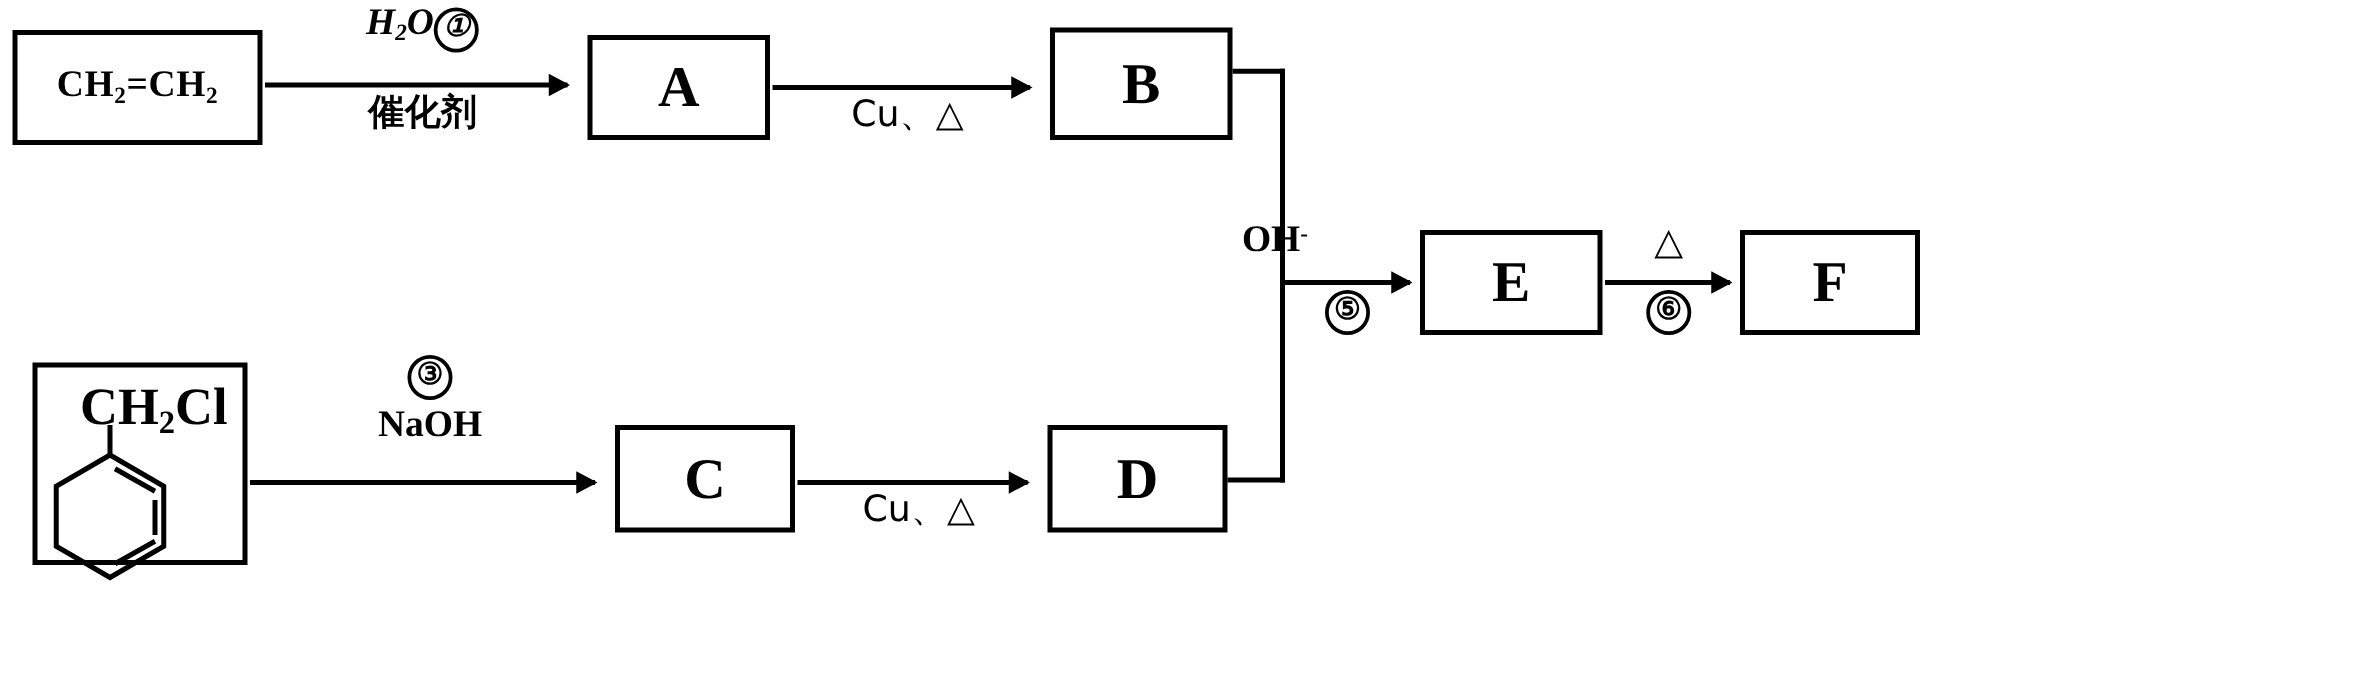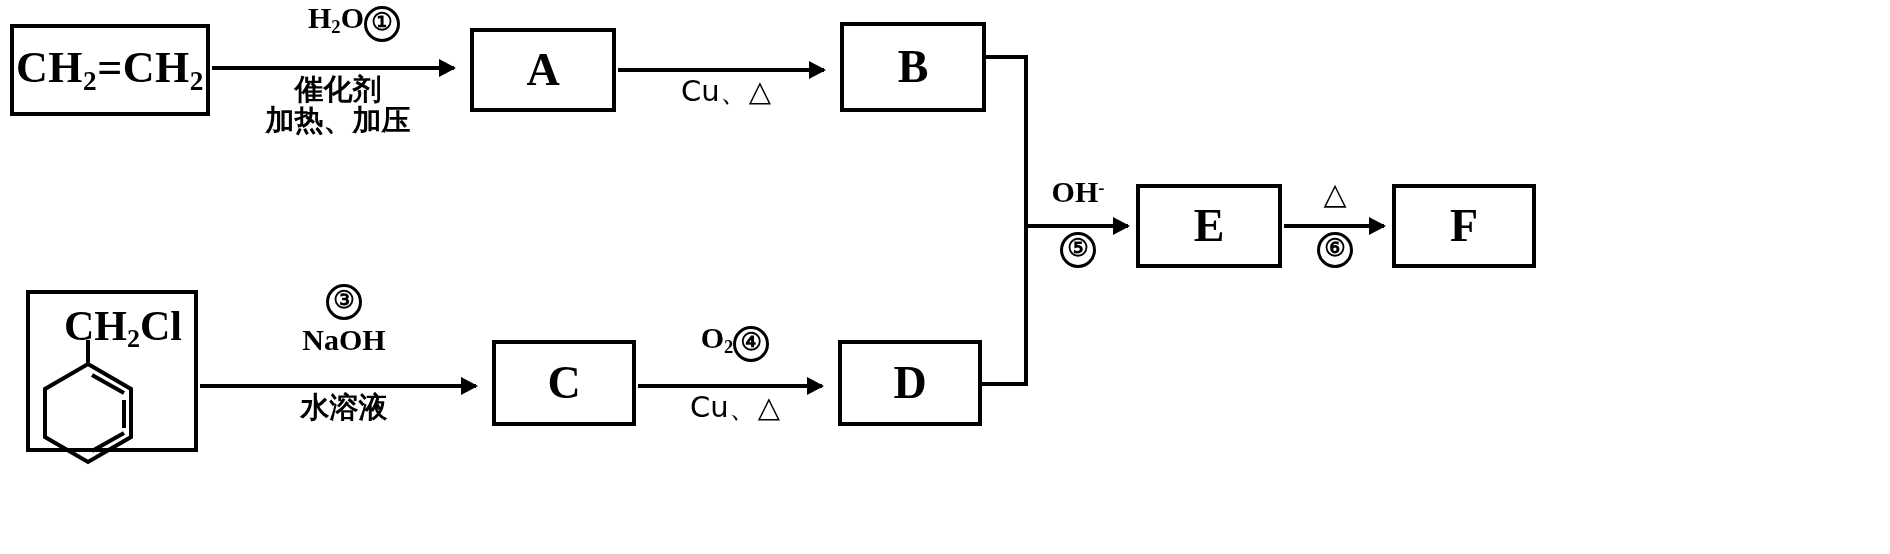--- a/index.html
+++ b/index.html
@@ -16,21 +16,21 @@
     box-sizing:border-box;
   }
   .box .lbl{
     font-family:"Liberation Serif", serif;
     font-weight:bold;line-height:1;white-space:nowrap;
   }
   .letterbox .lbl{font-size:46px;}
 
   
   #box-ethylene{left:10px;top:24px;width:200px;height:92px;}
-  #box-ethylene .lbl{font-size:44px;letter-spacing:.5px;}
+  #box-ethylene .lbl{font-size:30px;letter-spacing:.5px;}
   .sub{font-size:0.62em;vertical-align:-0.28em;}
   .sup{font-size:0.62em;vertical-align:0.45em;}
 
   
   #box-benzyl{left:26px;top:290px;width:172px;height:162px;}
 
   #box-A{left:470px;top:28px;width:146px;height:84px;}
   #box-B{left:840px;top:22px;width:146px;height:90px;}
   #box-C{left:492px;top:340px;width:144px;height:86px;}
   #box-D{left:838px;top:340px;width:144px;height:86px;}
@@ -71,26 +71,25 @@
 </head>
 <body>
 
 <div class="canvas">
 
   <div class="box" id="box-ethylene">
     <span class="lbl"><span>CH</span><span class="sub">2</span><span>=CH</span><span class="sub">2</span></span>
   </div>
 
   <div class="arrow" id="arrow-1" style="left:212px;top:66px;width:242px;"></div>
-  <div class="cond" id="cond-1" style="left:230px;top:2px;width:248px;">
+  <div class="cond" id="cond-1" style="left:214px;top:2px;width:248px;font-style:italic;">
     <div class="above"><span>H</span><span class="sub">2</span><span>O</span><span class="circled">①</span></div>
   </div>
   <div class="cond" style="left:214px;top:74px;width:248px;">
     <div class="below cn">催化剂</div>
-    <div class="below cn">加热、加压</div>
   </div>
 
   <div class="box letterbox" id="box-A">
     <span class="lbl">A</span>
   </div>
 
   <div class="arrow" id="arrow-2" style="left:618px;top:68px;width:206px;"></div>
   <div class="cond" style="left:620px;top:76px;width:212px;">
     <div class="below"><span class="cn">Cu、</span><span class="tri">△</span></div>
   </div>
@@ -112,48 +111,42 @@
     <line x1="92" y1="375" x2="124" y2="393" stroke="#000" stroke-width="4"></line>
     <line x1="124" y1="400" x2="124" y2="428" stroke="#000" stroke-width="4"></line>
     <line x1="92" y1="451" x2="124" y2="433" stroke="#000" stroke-width="4"></line>
   </svg>
 
   <div class="arrow" id="arrow-3" style="left:200px;top:384px;width:276px;"></div>
   <div class="cond" style="left:204px;top:284px;width:280px;">
     <div style="height:40px;"><span class="circled">③</span></div>
     <div class="above">NaOH</div>
   </div>
-  <div class="cond" style="left:204px;top:392px;width:280px;">
-    <div class="below cn">水溶液</div>
-  </div>
 
   <div class="box letterbox" id="box-C">
     <span class="lbl">C</span>
   </div>
 
   <div class="arrow" id="arrow-4" style="left:638px;top:384px;width:184px;"></div>
-  <div class="cond" style="left:640px;top:322px;width:190px;">
-    <div class="above"><span>O</span><span class="sub">2</span><span class="circled">④</span></div>
-  </div>
   <div class="cond" style="left:640px;top:392px;width:190px;">
     <div class="below"><span class="cn">Cu、</span><span class="tri">△</span></div>
   </div>
 
   <div class="box letterbox" id="box-D">
     <span class="lbl">D</span>
   </div>
 
   <div class="plain-line" style="left:986px;top:55px;width:42px;height:4px;"></div>
 
   <div class="plain-line" style="left:982px;top:382px;width:46px;height:4px;"></div>
 
   <div class="plain-line" style="left:1024px;top:55px;width:4px;height:331px;"></div>
 
   <div class="arrow" id="arrow-5" style="left:1024px;top:224px;width:104px;"></div>
-  <div class="cond" style="left:1026px;top:176px;width:104px;">
+  <div class="cond" style="left:968px;top:176px;width:104px;">
     <div class="above"><span>OH</span><span class="sup">-</span></div>
   </div>
   <div class="cond" style="left:1026px;top:232px;width:104px;">
     <div><span class="circled">⑤</span></div>
   </div>
 
   <div class="box letterbox" id="box-E">
     <span class="lbl">E</span>
   </div>
 

